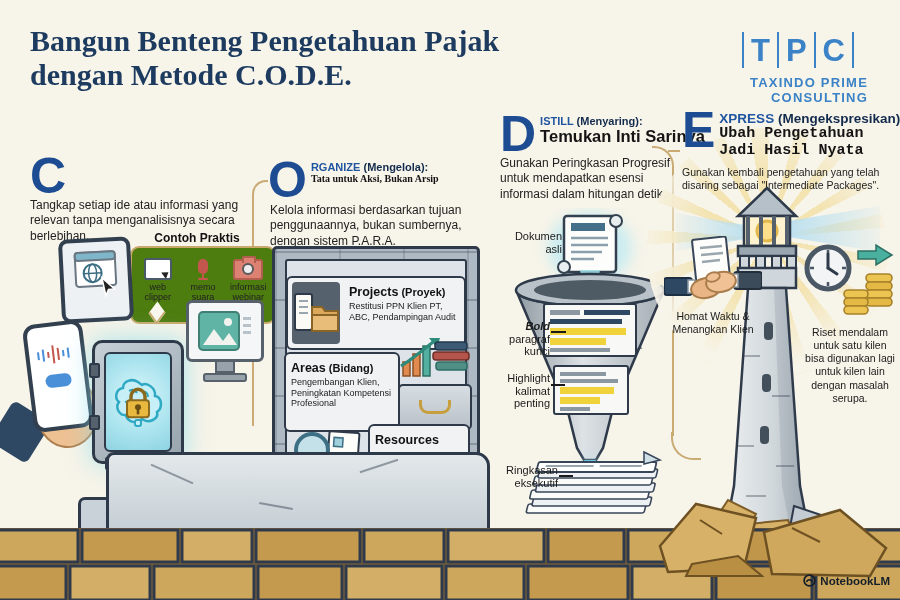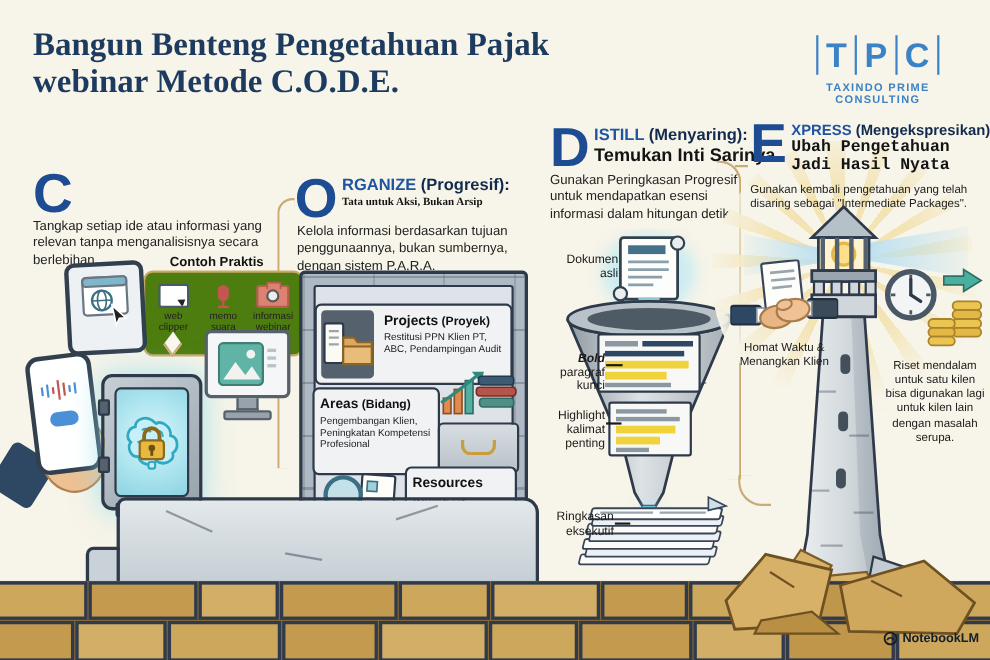--- a/index.html
+++ b/index.html
@@ -6,27 +6,27 @@
   .canvas{position:relative;width:900px;height:600px;background:#f7f4e9;overflow:hidden;
           font-family:"Liberation Sans",sans-serif;color:#1d1d1f;}
   .abs{position:absolute;}
 
   
   .title{font-family:"Liberation Serif",serif;font-weight:bold;font-size:30px;line-height:1.12;color:#1d3a5f;}
   .logo{width:140px;text-align:center;color:#3b82c6;}
   .logo-letters{display:flex;align-items:center;justify-content:center;}
   .logo-letters .l{font-size:31px;font-weight:bold;padding:0 7px;line-height:1;}
   .logo-letters .bar{width:2px;height:36px;background:#3b82c6;}
-  .logo-sub{font-size:10px;font-weight:bold;letter-spacing:1.2px;margin-top:7px;}
+  .logo-sub{font-size:13px;font-weight:bold;letter-spacing:1.2px;margin-top:7px;text-align:right;}
 
   
   .sec-head{display:flex;align-items:flex-start;}
   .big-letter{font-size:50px;font-weight:800;color:#1e4c92;line-height:.82;margin-right:5px;letter-spacing:-1px;}
   .sec-lines{padding-top:1px;}
-  .t1{font-size:15px;font-weight:bold;white-space:nowrap;color:#122b4d;line-height:1.12;}
+  .t1{font-size:11px;font-weight:bold;white-space:nowrap;color:#122b4d;line-height:1.12;}
   .t1 .word{color:#1f55a0;}
   .t2{font-size:16.5px;font-weight:bold;color:#141414;line-height:1.12;}
   .t2.nowrap{white-space:nowrap;}
   .sec-desc{font-size:12px;line-height:1.28;color:#222;}
   .express .t1{font-size:13.5px;}
   .express .t2{font-size:15px;}
   .frame-o{border-left:2px solid #c9ab73;border-top:2px solid #c9ab73;border-top-left-radius:14px;}
   .frame-d{border-top:2px solid #c9ab73;border-right:2px solid #c9ab73;border-top-right-radius:20px;}
   .hook-d{border-bottom:2px solid #c9ab73;border-left:2px solid #c9ab73;border-bottom-left-radius:22px;}
   .dash{height:2px;background:#c9ab73;}
@@ -104,21 +104,21 @@
   
   .watermark{display:flex;align-items:center;gap:4px;font-size:11.5px;font-weight:bold;color:#141e29;}
 </style>
 </head>
 <body>
 
 <div class="canvas">
 
   <div class="abs title" style="left:30px;top:24px;">
     <div>Bangun Benteng Pengetahuan Pajak</div>
-    <div>webinar Metode C.O.D.E.</div>
+    <div>dengan Metode C.O.D.E.</div>
   </div>
 
   <div class="abs logo" style="left:728px;top:32px;">
     <div class="logo-letters">
       <span class="bar"></span>
       <span class="l">T</span>
       <span class="bar"></span>
       <span class="l">P</span>
       <span class="bar"></span>
       <span class="l">C</span>
@@ -225,21 +225,21 @@
         <rect x="45" y="20" width="8" height="3" fill="#b9c2c9"></rect>
       </svg>
     </div>
     <div class="monitor-stand"></div>
     <div class="monitor-base"></div>
   </div>
 
   <div class="abs sec-head" style="left:268px;top:160px;">
     <div class="big-letter">O</div>
     <div class="sec-lines">
-      <div class="t1"><span class="word">RGANIZE</span><span> (Progresif):</span></div>
+      <div class="t1"><span class="word">RGANIZE</span><span> (Mengelola):</span></div>
       <div class="t2 nowrap" style="font-size:10px;font-family:Liberation Serif, serif;">Tata untuk Aksi, Bukan Arsip</div>
     </div>
   </div>
   <div class="abs sec-desc" style="left:270px;top:203px;width:214px;">Kelola informasi berdasarkan tujuan penggunaannya, bukan sumbernya, dengan sistem P.A.R.A.</div>
 
   <div class="abs shelf" style="left:272px;top:246px;width:202px;height:292px;">
     <div class="shelf-inner"></div>
   </div>
 
   <div class="abs ocard" style="left:286px;top:276px;width:176px;height:70px;display:flex;">

